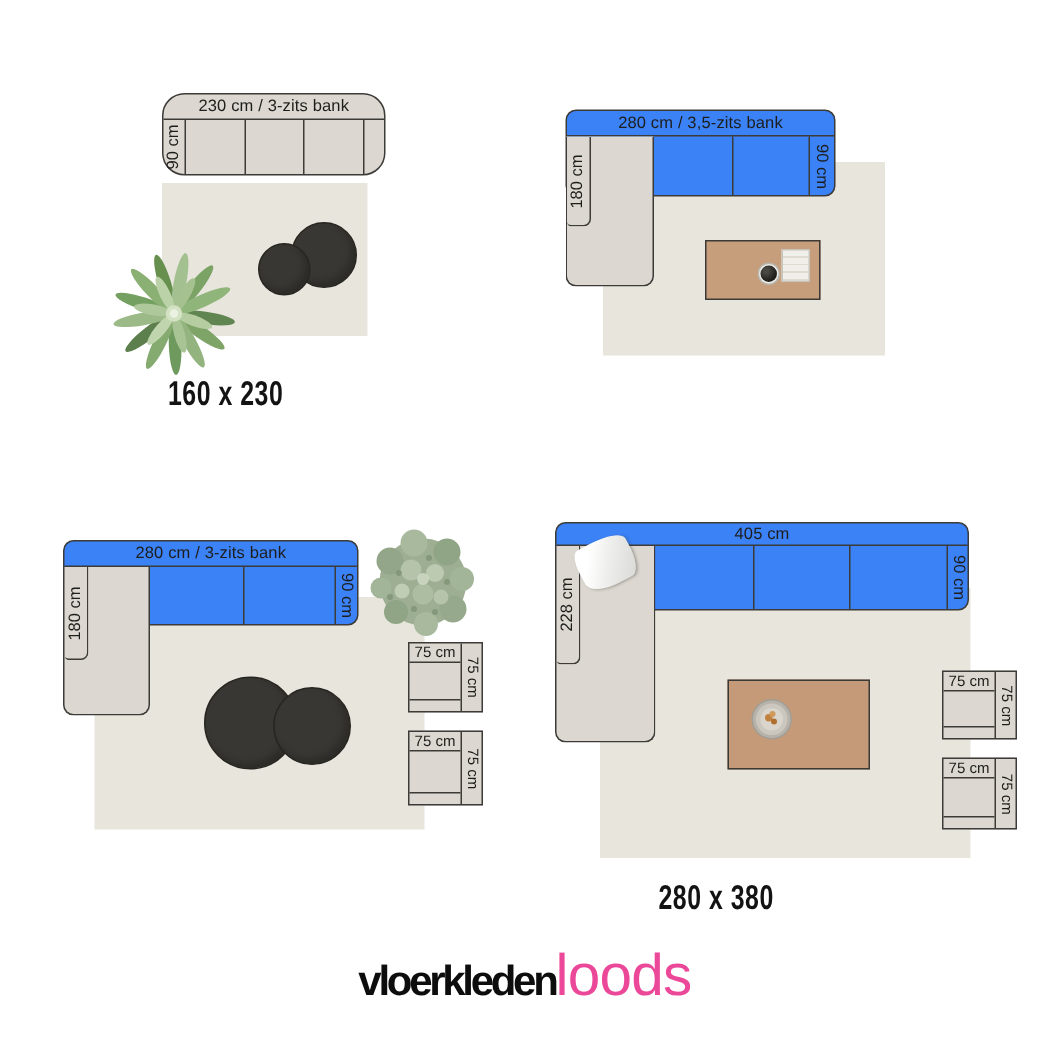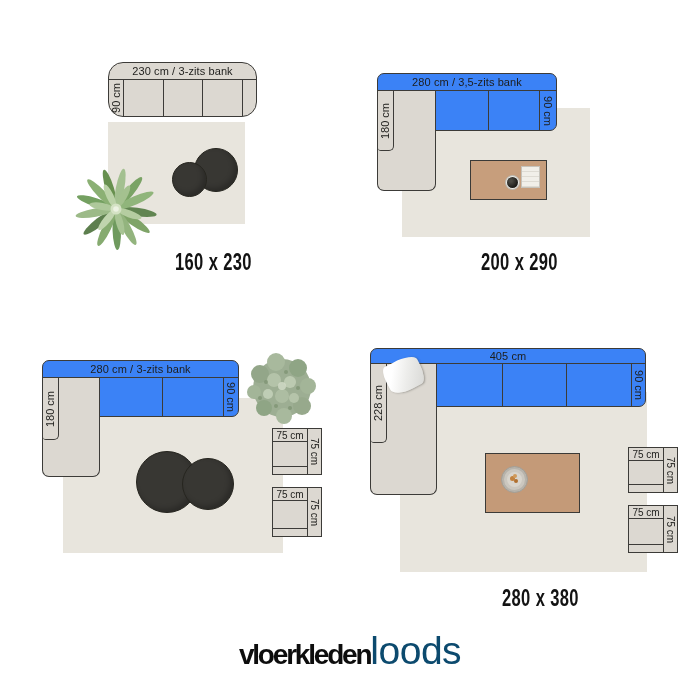--- a/index.html
+++ b/index.html
@@ -83,30 +83,30 @@
   .pillow{position:absolute;z-index:5;}
   .pillow-inner{
     width:38px;height:32px;margin:5px;transform:rotate(-28deg);
     background:linear-gradient(125deg,#ffffff 25%,#ededeb 55%,#d6d6d3);
     border-radius:15% 60% 20% 55% / 45% 25% 60% 30%;
     box-shadow:1px 1px 2px rgba(60,60,55,.35);
   }
   .plant{position:absolute;z-index:5;}
 
   
-  .size-label{position:absolute;text-align:right;z-index:6;}
+  .size-label{position:absolute;text-align:left;z-index:6;}
   .size-label span{
     display:inline-block;font-size:23px;font-weight:700;letter-spacing:.5px;color:#131313;
     transform:scaleX(.72);
   }
 
   
   .logo{position:absolute;left:0;right:0;top:629px;display:flex;justify-content:center;align-items:baseline;z-index:6;}
   .logo-bold{font-size:28px;font-weight:700;letter-spacing:-2.2px;color:#0d0d0d;}
-  .logo-light{font-size:39px;font-weight:400;letter-spacing:-.5px;color:#0c4a6e;}
+  .logo-light{font-size:39px;font-weight:400;letter-spacing:-.5px;color:#ec4899;}
 
   
   .p1-rug{left:108px;top:122px;width:137px;height:102px;}
   .p1-sofa{left:108px;top:62px;width:149px;height:55px;}
   .p1-sofa .back{height:17px;}
   .p1-pouf-big{left:194px;top:148px;width:44px;height:44px;}
   .p1-pouf-small{left:172px;top:162px;width:35px;height:35px;z-index:3;}
   .p1-plant{left:74px;top:167px;width:84px;height:84px;}
   .p1-label{left:97px;top:249px;width:170px;}
 
@@ -232,21 +232,20 @@
           <span class="rot-up">180 cm</span>
         </div>
     </div>
   </div>
 
   <div class="table p2-table"></div>
   <div class="saucer p2-saucer"></div>
   <div class="bowl p2-bowl"></div>
   <div class="book p2-book"></div>
 
-  <div class="size-label p2-label"><span>200 x 290</span></div>
 </section>
 
 <section class="layer">
   <div class="rug p3-rug"></div>
 
   <div class="csofa p3-sofa">
     <div class="htop">
       <div class="back">280 cm / 3-zits bank</div>
       <div class="row">
         <div class="gap"></div>

